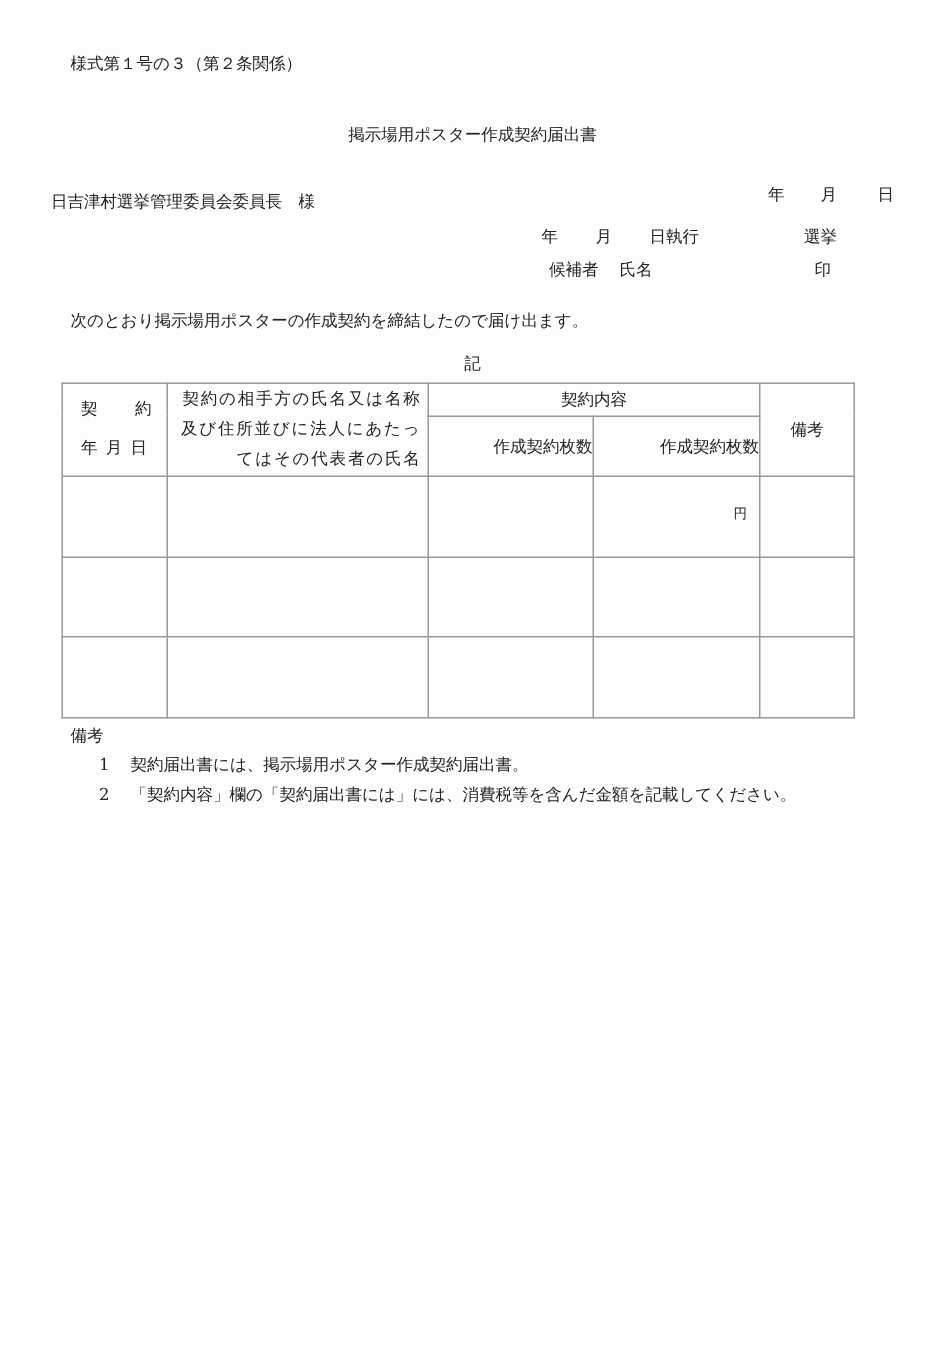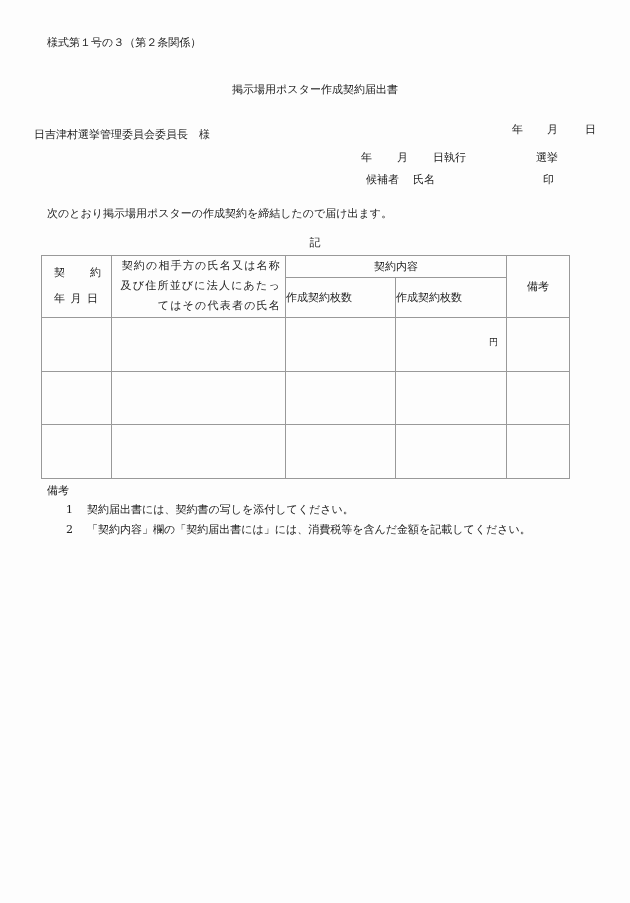--- a/index.html
+++ b/index.html
@@ -35,21 +35,21 @@
       padding: 0;
       font-weight: normal;
       vertical-align: middle;
     }
     .contract-table .dark-l { border-left: 1.2px solid #555; }
     .date-head { text-align: center; line-height: 26px; }
     .date-head .l1 { display: flex; justify-content: space-between; padding: 0 10px 0 12px; }
     .date-head .l2 { display: flex; justify-content: space-between; padding: 0 13px 0 12px; }
     .party-head { text-align: right; padding: 0 4px 0 6px !important; line-height: 20px; letter-spacing: 1.2px; white-space: normal; }
     .content-head { text-align: center; height: 20px; }
-    .sub-head { text-align: left; height: 38px; }
+    .sub-head { text-align: right; height: 38px; }
     .remarks-head { text-align: center; }
     .data-row td { height: 52px; }
     .yen-cell { position: relative; }
     .yen-cell .yen { position: absolute; right: 8px; top: 18px; font-size: 9px; }
 
     .notes-label { left: 47px; top: 484px; }
     .note { left: 66px; }
     .note .num { display: inline-block; width: 21px; }
     .note-1 { top: 503px; }
     .note-2 { top: 523px; }
@@ -131,17 +131,17 @@
     <td class="yen-cell dark-l">
           <span class="yen"></span>
         </td>
     <td></td>
   </tr>
 </tbody>
   </table>
 
 <div class="abs notes-label">備考</div>
 <div class="abs note note-1">
-  <span class="num">1</span><span>契約届出書には、契約書の写しを添付してください。</span>
+  <span class="num">1</span><span>契約届出書には、掲示場用ポスター作成契約届出書。</span>
 </div>
 <div class="abs note note-2">
   <span class="num">2</span><span>「契約内容」欄の「契約届出書には」には、消費税等を含んだ金額を記載してください。</span>
 </div>
 
 </body></html>

